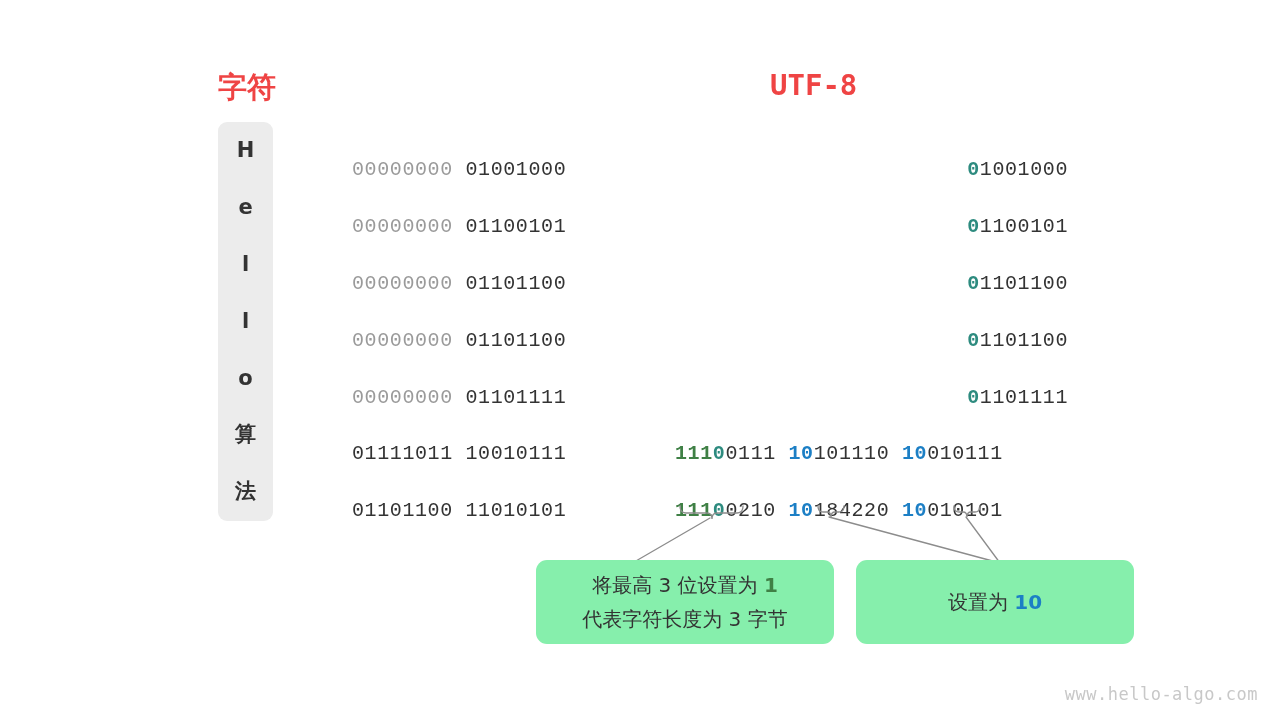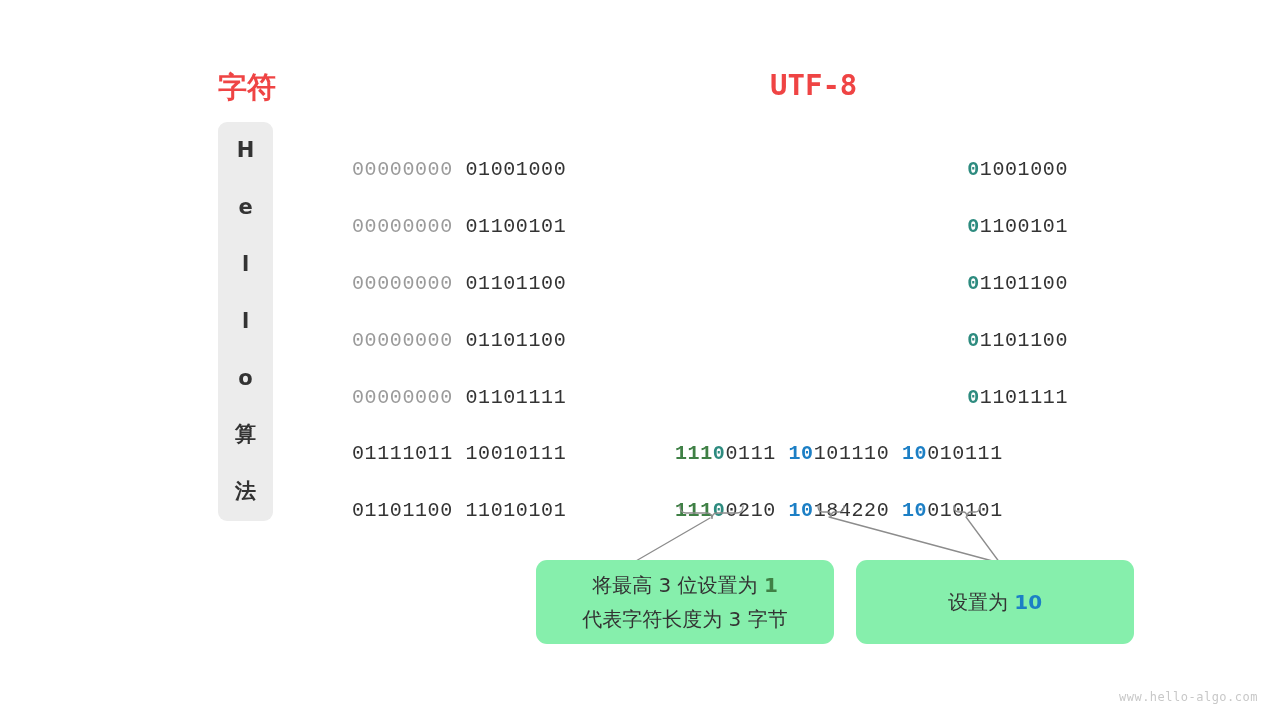--- a/index.html
+++ b/index.html
@@ -105,21 +105,21 @@
   #callout-1 { left: 536px; top: 560px; width: 298px; height: 84px; }
   #callout-2 { left: 856px; top: 560px; width: 278px; height: 84px; }
   .callout .line { white-space: pre; }
 
   
   #watermark {
     position: absolute;
     right: 22px;
     bottom: 16px;
     font-family: "DejaVu Sans Mono", monospace;
-    font-size: 12px;
+    font-size: 17px;
     color: #c8c8c8;
     letter-spacing: 0.5px;
   }
 </style>
 </head>
 <body>
 
 <div id="figure">
 
   <div class="col-header" id="hdr-char">字符</div>

